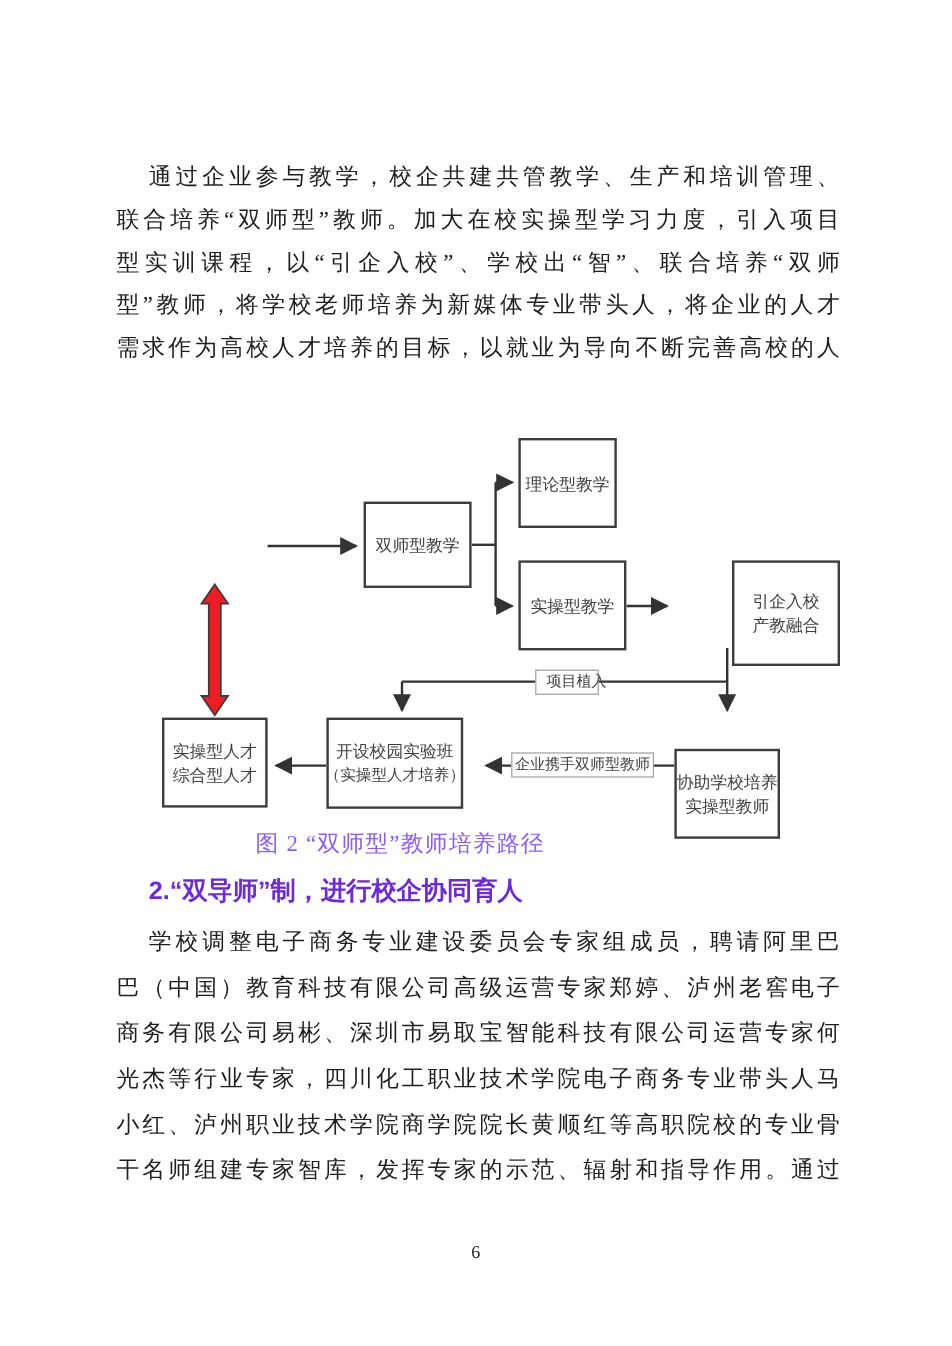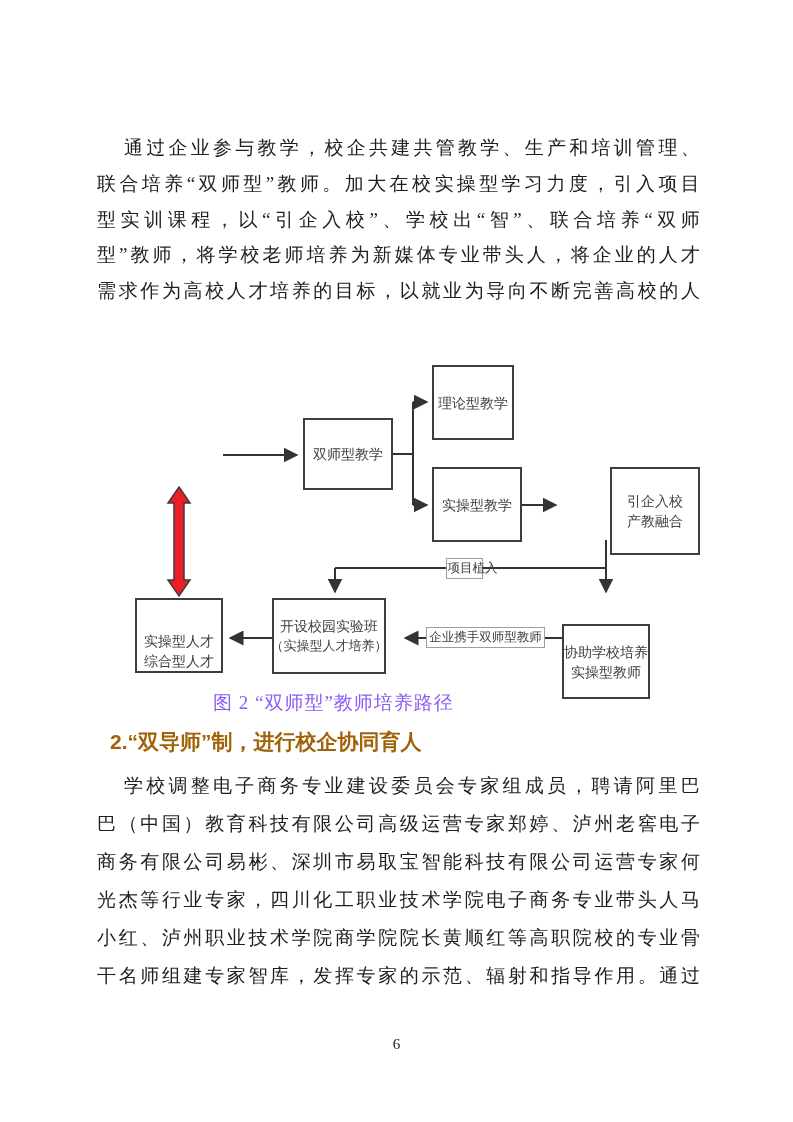--- a/index.html
+++ b/index.html
@@ -37,23 +37,23 @@
     font-size:12.5px;color:#404040;
     display:flex;align-items:center;justify-content:center;
     white-space:nowrap;
   }
   .caption{
     position:absolute;left:213px;top:690px;
     font-size:19px;letter-spacing:1px;color:#8b5cf6;
     font-family:"Liberation Serif", serif;white-space:nowrap;
   }
   .heading{
-    position:absolute;left:110px;top:728px;
+    position:absolute;left:124px;top:728px;
     font-family:"Liberation Sans", sans-serif;
-    font-weight:bold;font-size:21px;color:#a16207;white-space:nowrap;
+    font-weight:bold;font-size:21px;color:#6d28d9;white-space:nowrap;
   }
   .page-number{
     position:absolute;left:0;top:1036px;width:793px;
     text-align:center;font-size:15px;color:#222222;
     font-family:"Liberation Serif", serif;
   }
 </style>
 </head>
 <body>
 
@@ -260,26 +260,26 @@
     <div class="fbox" style="left:562px;top:598px;width:88px;height:75px;margin-top:26px;">
       <div>协助学校培养</div>
       <div>实操型教师</div>
     </div>
 
     <div class="fbox" style="left:272px;top:598px;width:114px;height:76px;">
       <div>开设校园实验班</div>
       <div class="small2">（实操型人才培养）</div>
     </div>
 
-    <div class="fbox" style="left:135px;top:598px;width:88px;height:75px;justify-content:flex-end;">
+    <div class="fbox" style="left:135px;top:598px;width:88px;height:75px;">
       <div>实操型人才</div>
       <div>综合型人才</div>
     </div>
 
-    <div class="flabel" style="left:446px;top:558px;width:37px;height:21px;padding-left:16px;">项目植入</div>
+    <div class="flabel" style="left:446px;top:558px;width:53px;height:21px;padding-left:16px;">项目植入</div>
     <div class="flabel" style="left:426px;top:627px;width:119px;height:21px;">企业携手双师型教师</div>
   </div>
 
   <div class="caption">图 2 “双师型”教师培养路径</div>
 
   <div class="heading">2.“双导师”制，进行校企协同育人</div>
 
   <div class="para para2" style="top:767px;">
     <div class="line" data-justify="true" data-indent="true">
         <span>学</span>

